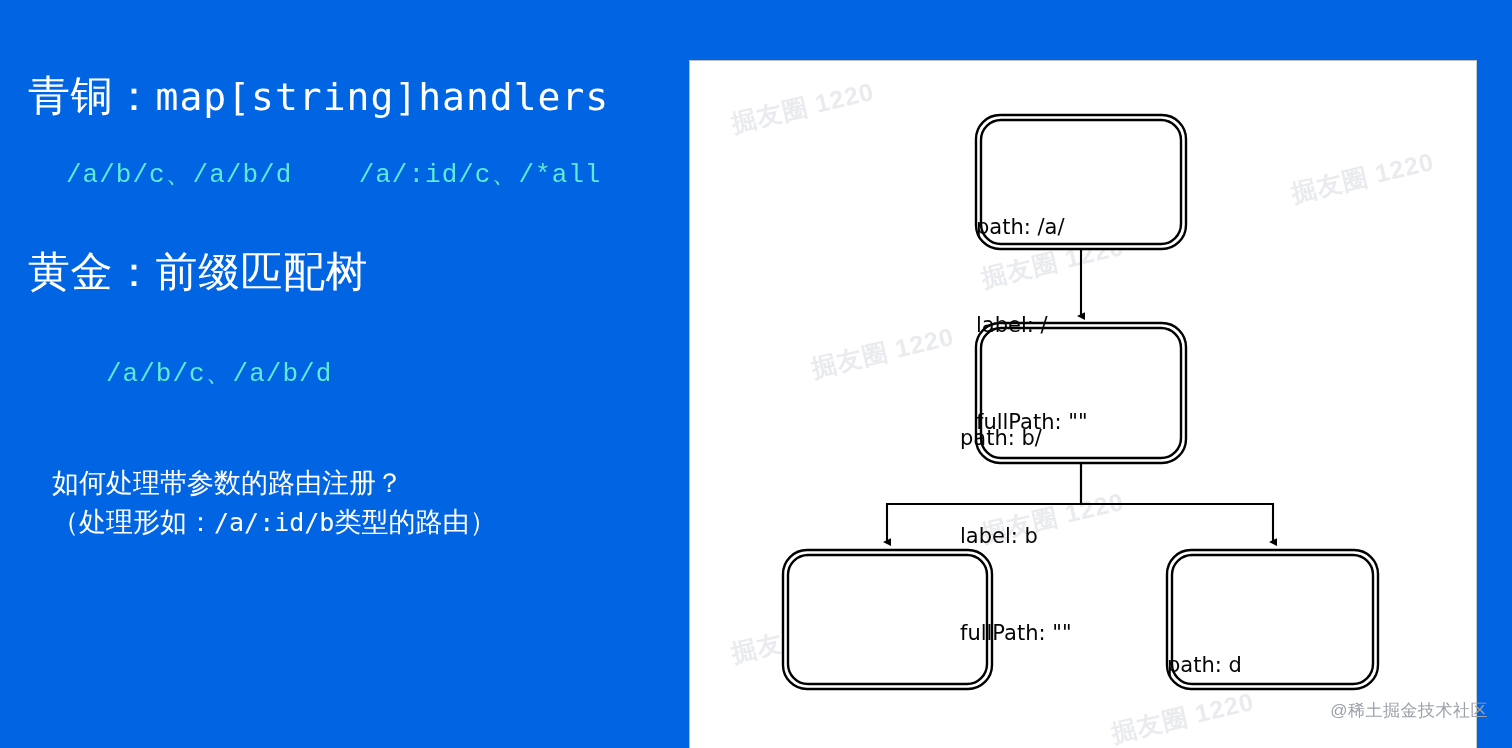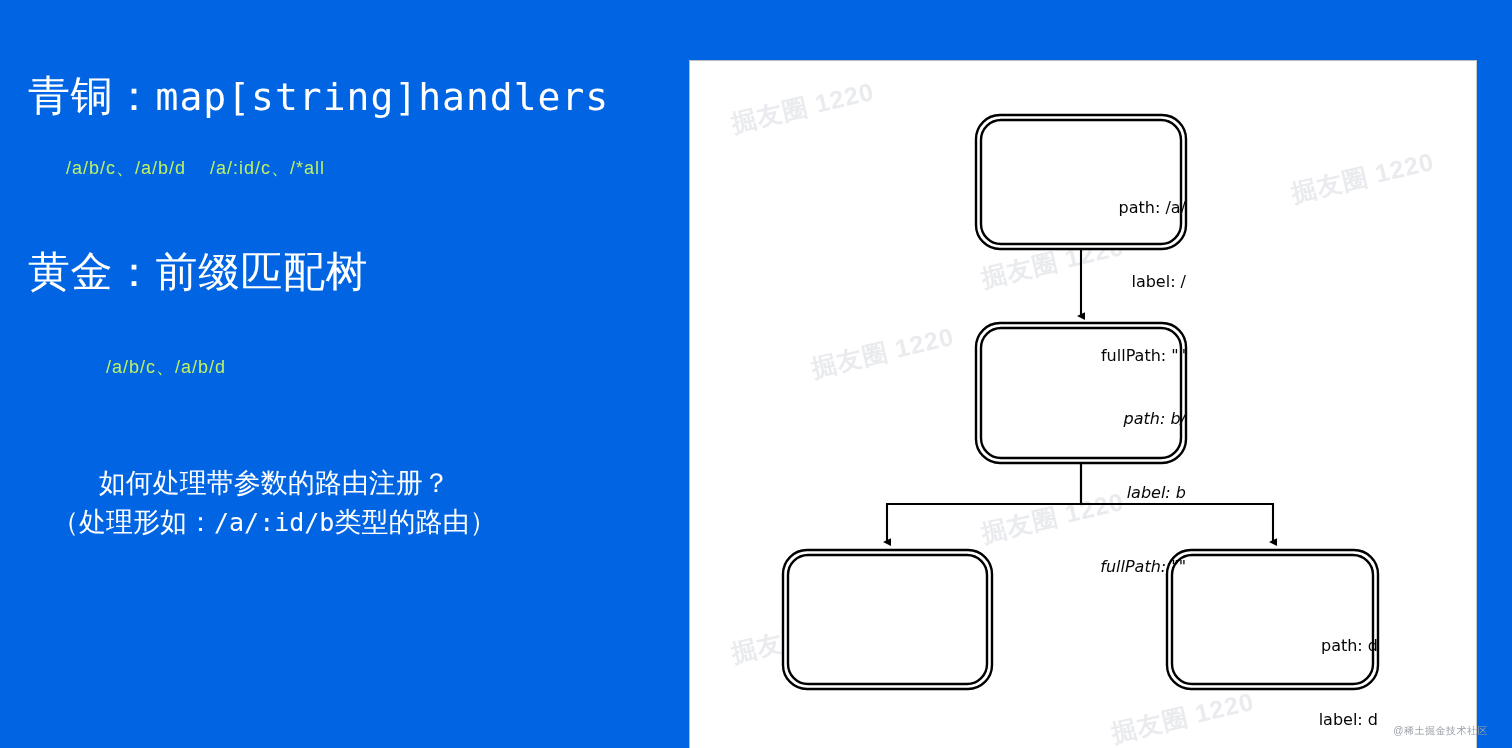--- a/index.html
+++ b/index.html
@@ -16,44 +16,43 @@
     font-family: "Liberation Sans", sans-serif;
   }
 
   
   #left-column {
     position: absolute;
     left: 0;
     top: 0;
     width: 689px;
     height: 748px;
-    text-align: center;
   }
   .heading {
     position: absolute;
     color: #ffffff;
     font-size: 42px;
     line-height: 1.15;
     white-space: pre;
     letter-spacing: 0.5px;
   }
   .heading .cjk {
     font-family: "Liberation Sans", "DejaVu Sans", sans-serif;
     font-weight: 400;
   }
   .heading .mono {
     font-family: "DejaVu Sans Mono", "Liberation Mono", monospace;
     font-size: 38px;
     letter-spacing: 1px;
   }
   .paths {
     position: absolute;
-    color: #bef264;
-    font-family: Liberation Sans, sans-serif;
-    font-size: 18px;
+    color: #5eead4;
+    font-family: Liberation Mono, monospace;
+    font-size: 26px;
     white-space: pre;
     letter-spacing: 1px;
   }
   .question {
     position: absolute;
     color: #ffffff;
     font-size: 27px;
     line-height: 1.45;
     white-space: pre;
     font-family: "Liberation Sans", "DejaVu Sans", sans-serif;
@@ -100,36 +99,36 @@
   #tree-svg {
     position: absolute;
     left: 0;
     top: 0;
     width: 788px;
     height: 688px;
   }
 
   .node-text {
     position: absolute;
-    text-align: right;
+    text-align: left;
     font-family: "DejaVu Sans", sans-serif;
-    font-size: 16px;
+    font-size: 21px;
     line-height: 1.55;
     color: #050505;
     white-space: pre;
     pointer-events: none;
   }
 
   
   #corner-watermark {
     position: absolute;
     right: 24px;
-    bottom: 10px;
+    bottom: 26px;
     color: #9aa1a9;
-    font-size: 10px;
+    font-size: 17px;
     font-family: "Liberation Sans", "DejaVu Sans", sans-serif;
     letter-spacing: 0.5px;
   }
 </style>
 </head>
 <body>
 
 <div id="slide">
 
   <div id="left-column">
@@ -196,21 +195,21 @@
         <rect x="482" y="494" width="201" height="129" rx="20" ry="20" fill="#ffffff" stroke="#000000" stroke-width="2.4"></rect>
       </g>
     </svg>
 
     <div class="node-text" style="left:286px; top:85px; width:210px;">
       <div>path: /a/</div>
       <div>label: /</div>
       <div>fullPath: ""</div>
     </div>
 
-    <div class="node-text" style="left:286px; top:296px; width:210px;font-style:italic;">
+    <div class="node-text" style="left:270px; top:296px; width:210px;">
       <div>path: b/</div>
       <div>label: b</div>
       <div>fullPath: ""</div>
     </div>
 
     <div class="node-text" style="left:93px; top:523px; width:209px;">
       
     </div>
 
     <div class="node-text" style="left:477px; top:523px; width:211px;">

